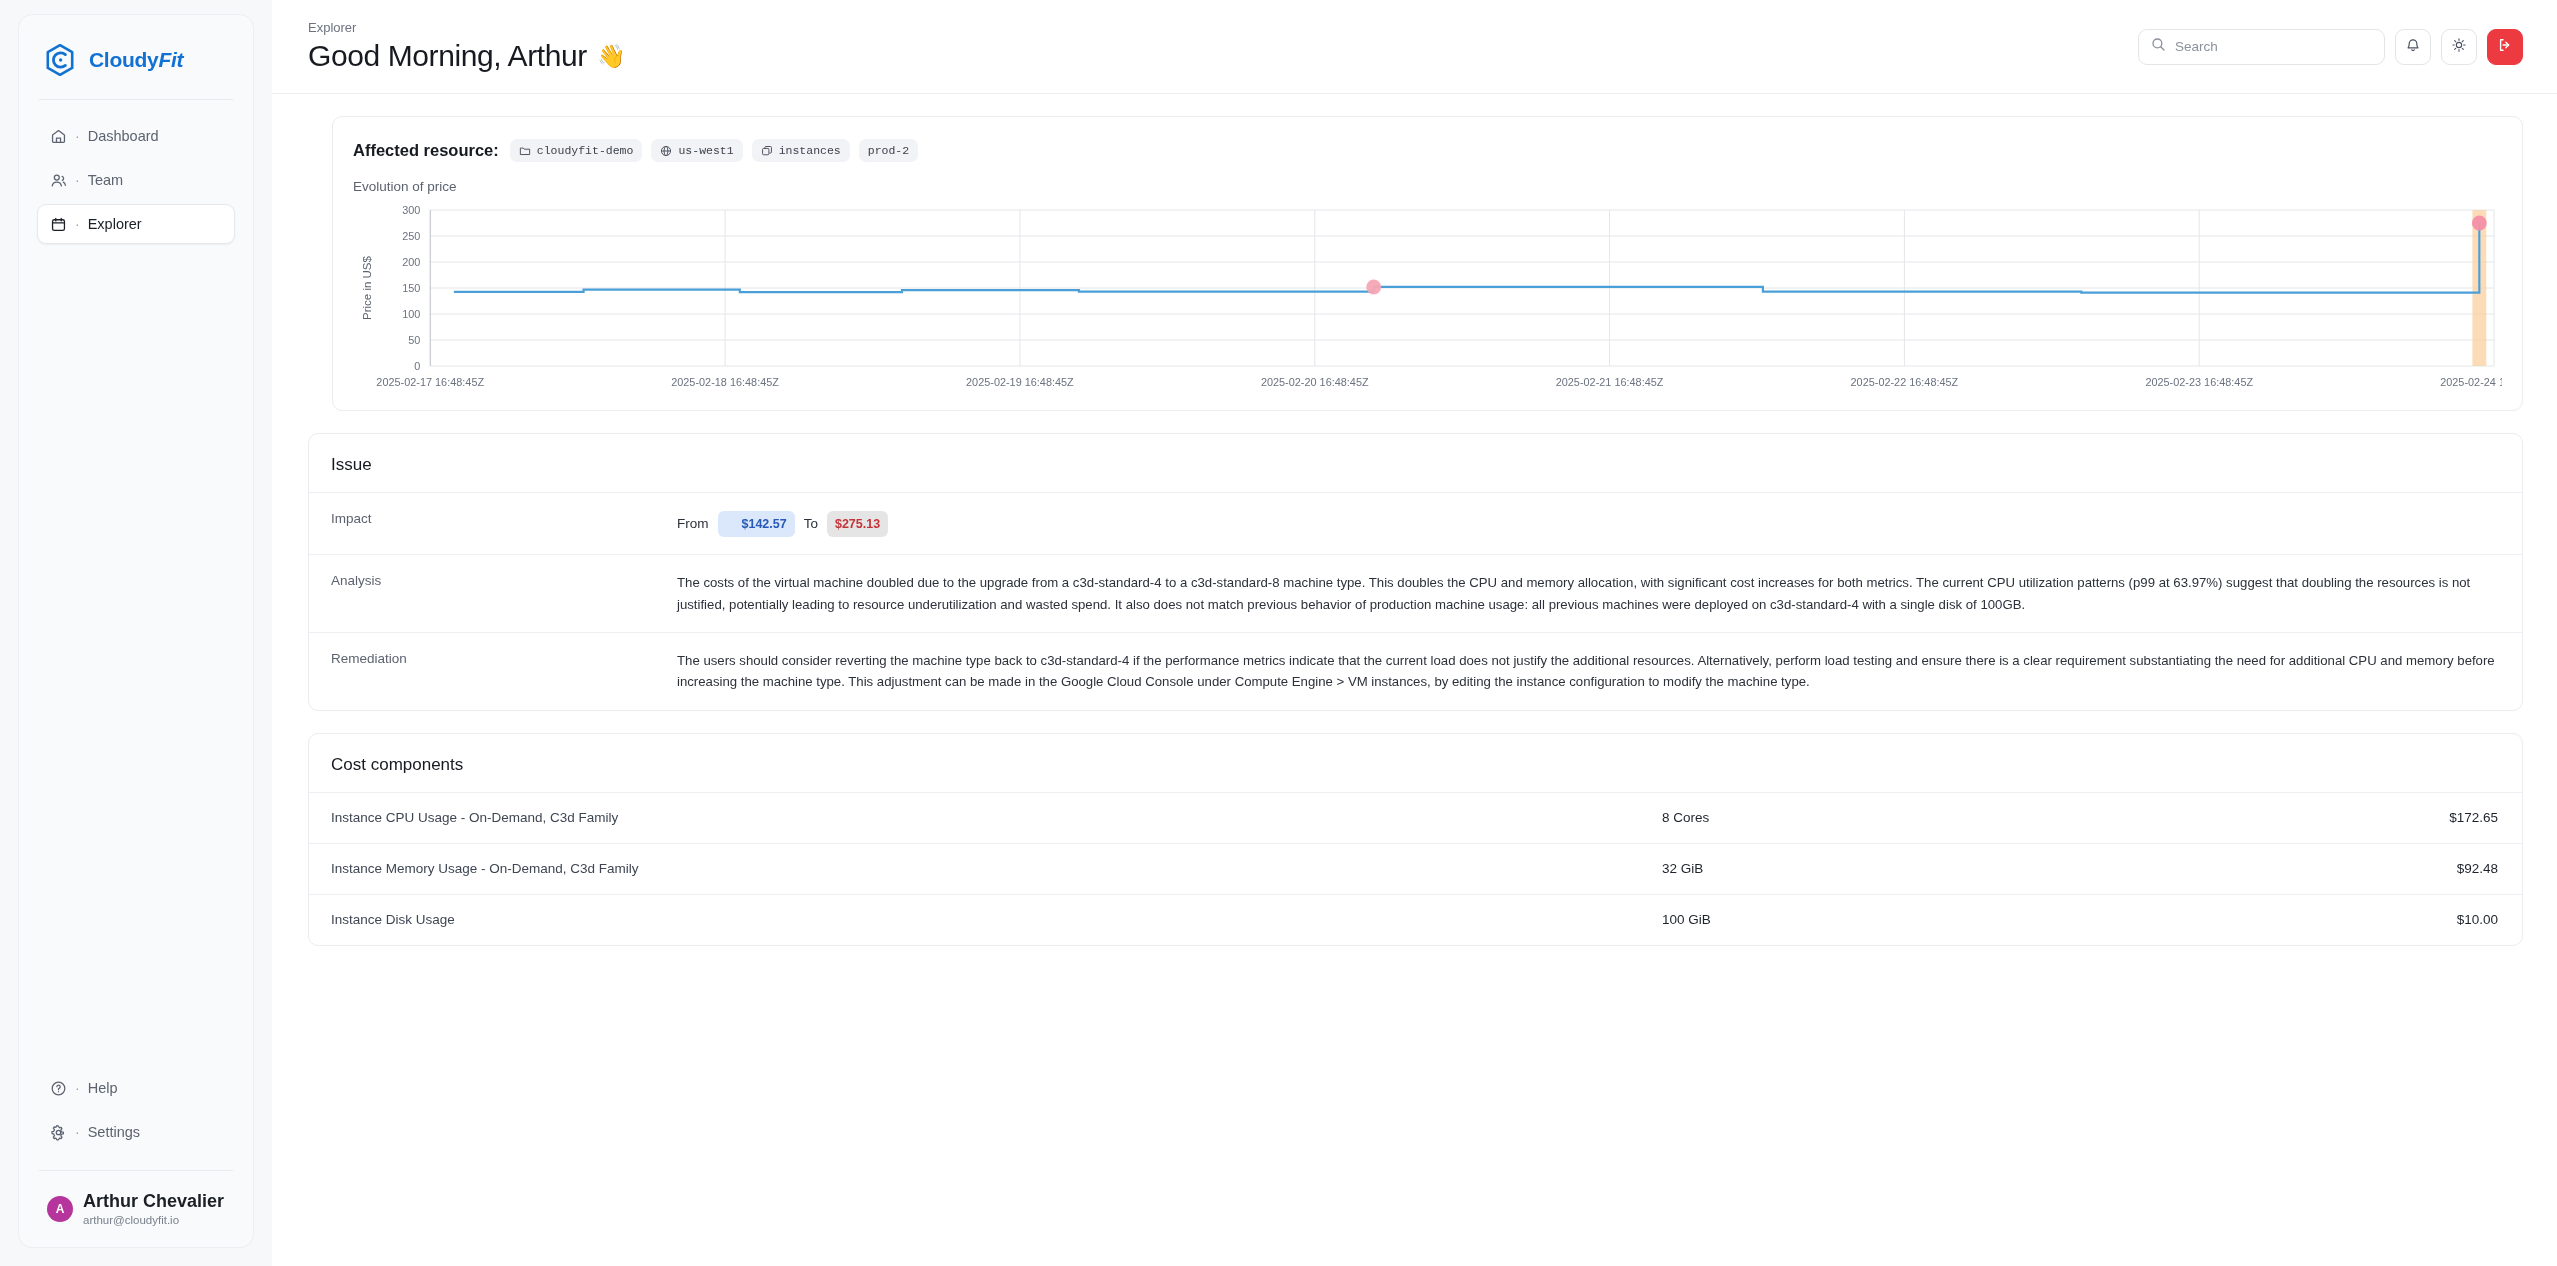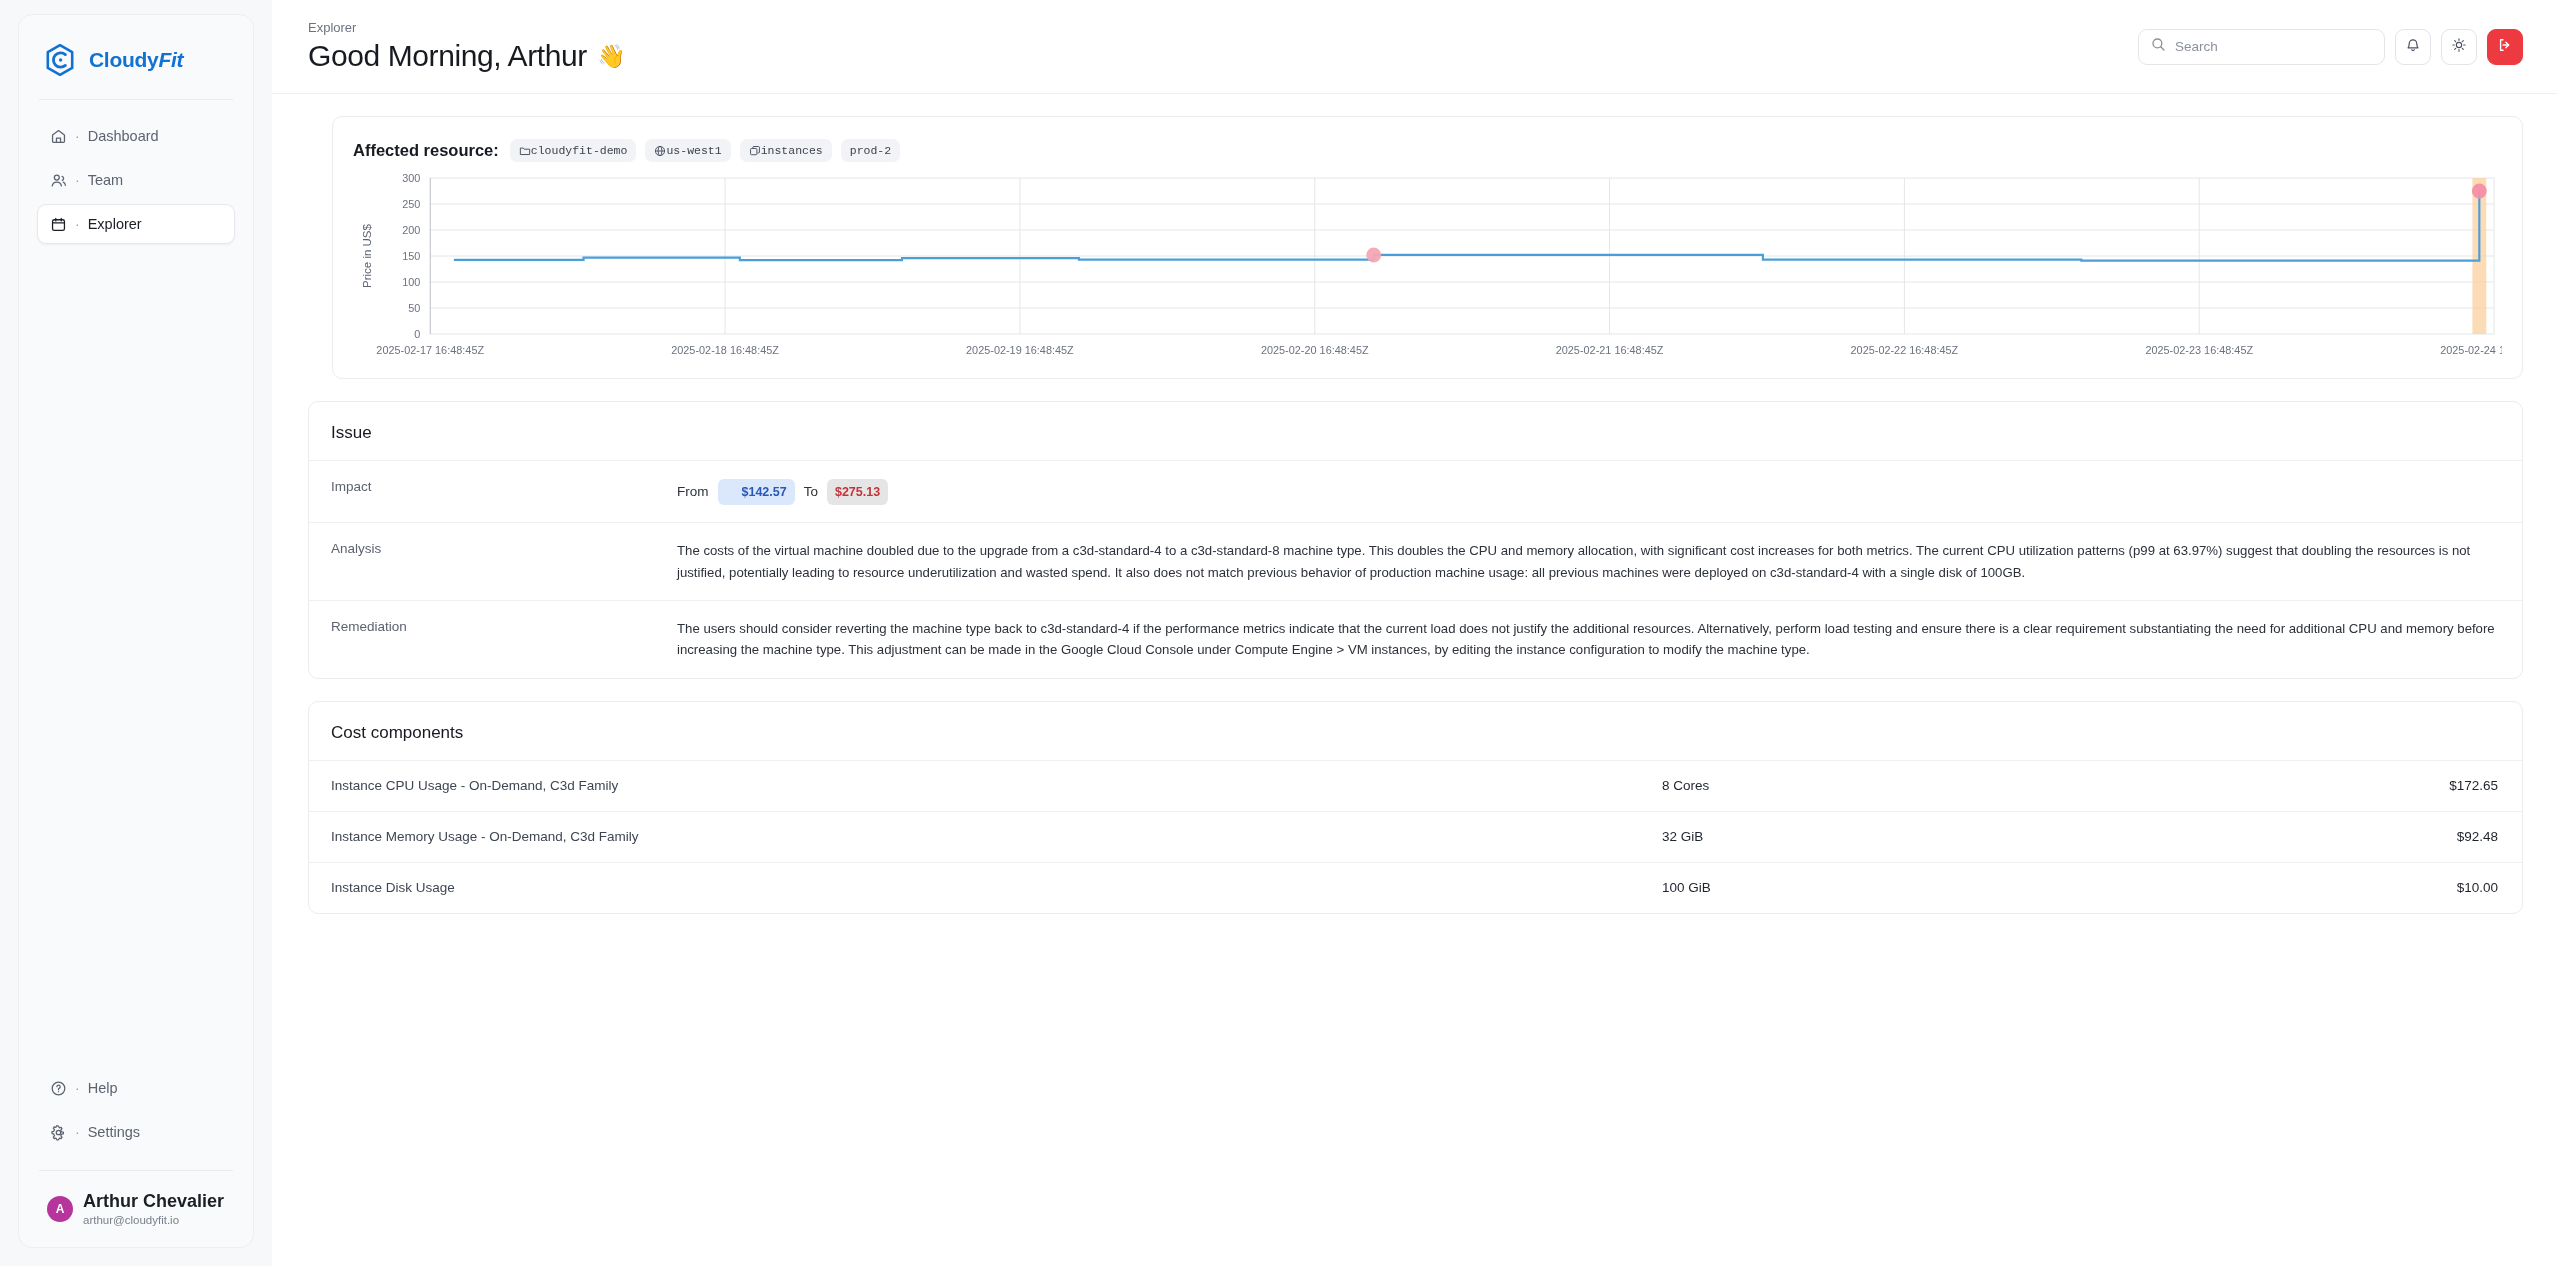--- a/index.html
+++ b/index.html
@@ -95,21 +95,21 @@
   .content { flex: 1; overflow: hidden; padding: 22px 34px 0 36px; background: #fff; }
   .card {
     border: 1px solid #ececf0; border-radius: 10px; background: #fff;
     margin-bottom: 22px;
   }
   .card.chart-card { padding: 22px 20px 14px 20px; margin-left: 24px; }
 
   .res-row { display: flex; align-items: center; gap: 9px; }
   .res-label { font-size: 16.5px; font-weight: 700; color: #171a20; margin-right: 2px; }
   .chip {
-    display: inline-flex; align-items: center; 
+    display: inline-flex; align-items: center; gap: 6px;
     background: #f2f3f6; border-radius: 7px;
     height: 23px; padding: 0 9px;
     font-family: "Liberation Mono", monospace;
     font-size: 11.5px; color: #3d424d; white-space: nowrap;
   }
   .chip svg { display: block; }
   .evo { font-size: 13.5px; color: #5c6370; margin-top: 17px; }
 
   .chart-wrap { position: relative; height: 192px; margin-top: 10px; }
   .chart-svg { display: block; width: 100%; height: 192px; }
@@ -311,20 +311,21 @@
               </svg>
           </span>
           <span>instances</span>
         </span>
 
         <span class="chip">
           <span>prod-2</span>
         </span>
       </div>
 
+      <div class="evo">Evolution of price</div>
 
       <div class="chart-wrap">
         <svg class="chart-svg" viewBox="0 0 2170 192" preserveAspectRatio="none">
           <g id="chart-render">
               <line x1="78" x2="2162" y1="162" y2="162" stroke="#e4e6ea" stroke-width="1"></line>
               <text x="68" y="166.5" text-anchor="end" font-size="11" fill="#6b7280" font-family="&quot;Liberation Sans&quot;, sans-serif">0</text>
               <line x1="78" x2="2162" y1="136" y2="136" stroke="#e4e6ea" stroke-width="1"></line>
               <text x="68" y="140.5" text-anchor="end" font-size="11" fill="#6b7280" font-family="&quot;Liberation Sans&quot;, sans-serif">50</text>
               <line x1="78" x2="2162" y1="110" y2="110" stroke="#e4e6ea" stroke-width="1"></line>
               <text x="68" y="114.5" text-anchor="end" font-size="11" fill="#6b7280" font-family="&quot;Liberation Sans&quot;, sans-serif">100</text>

